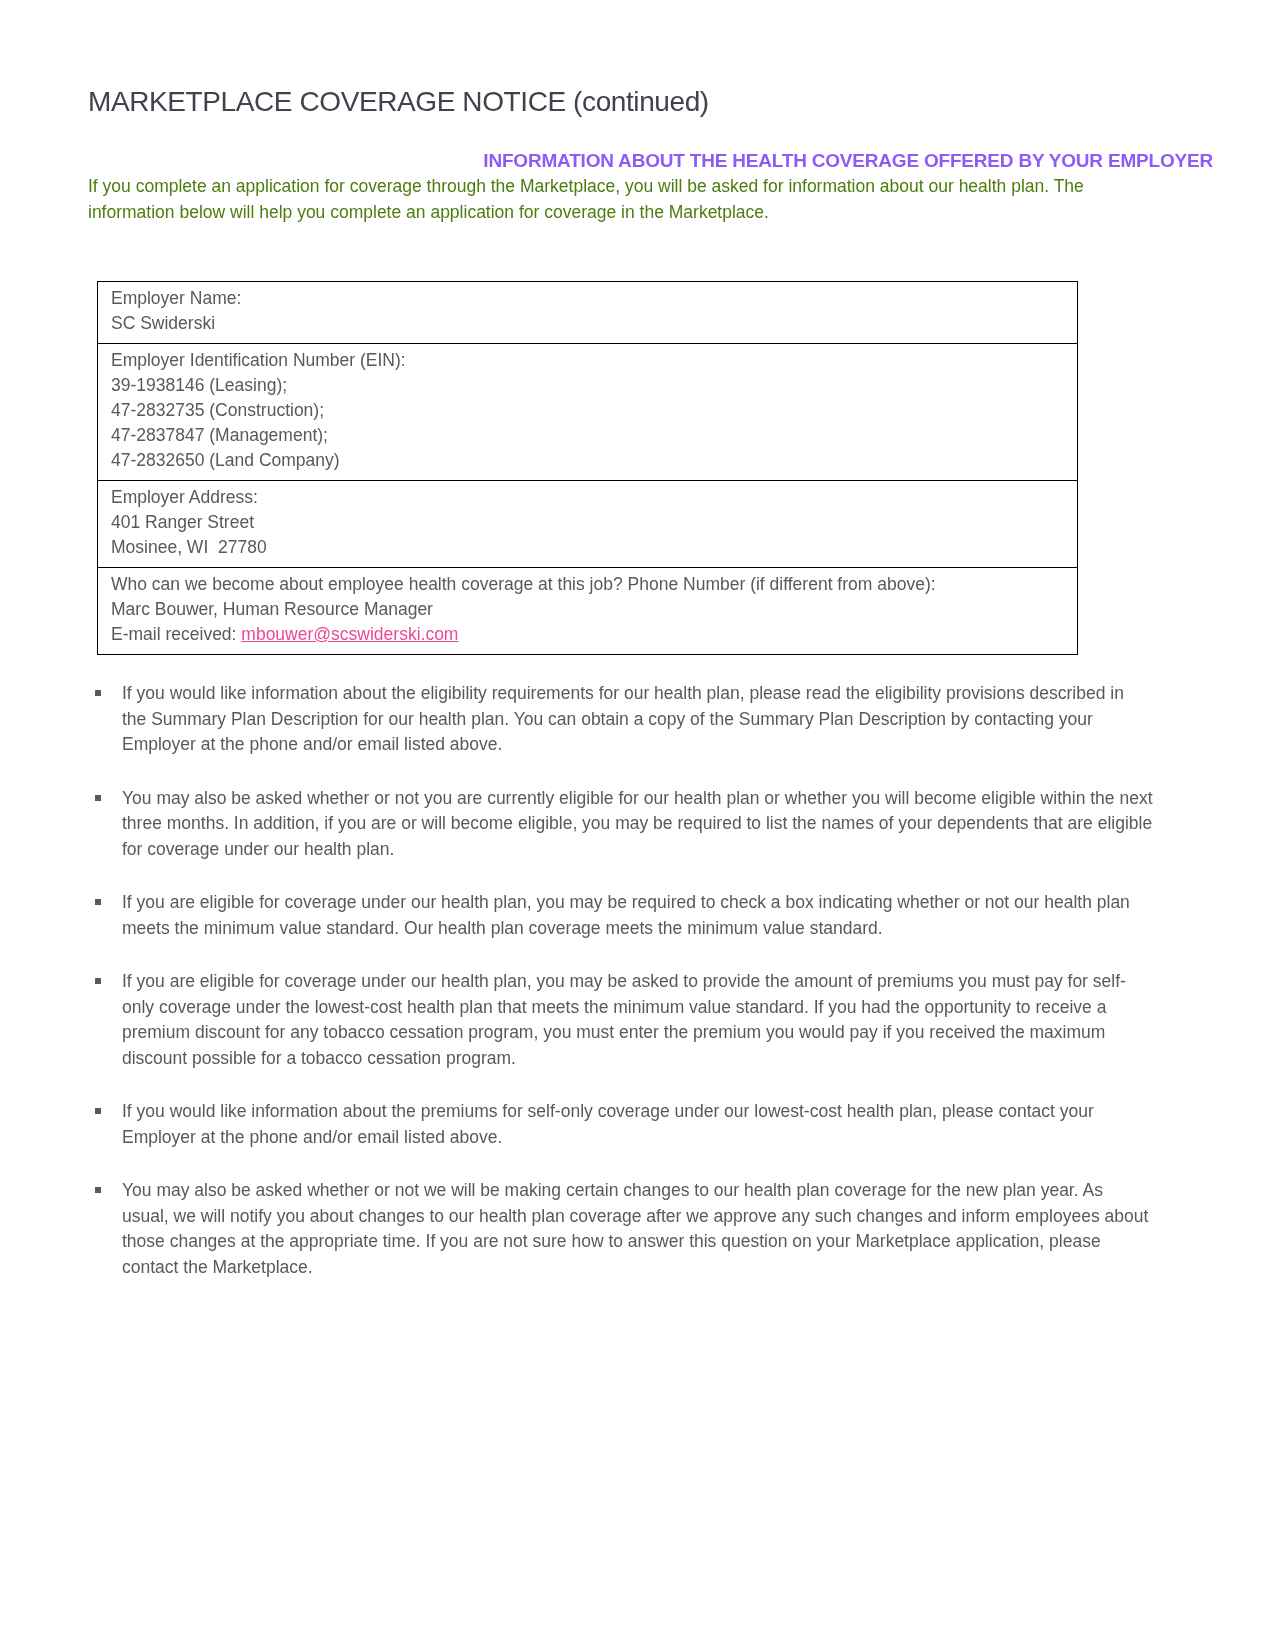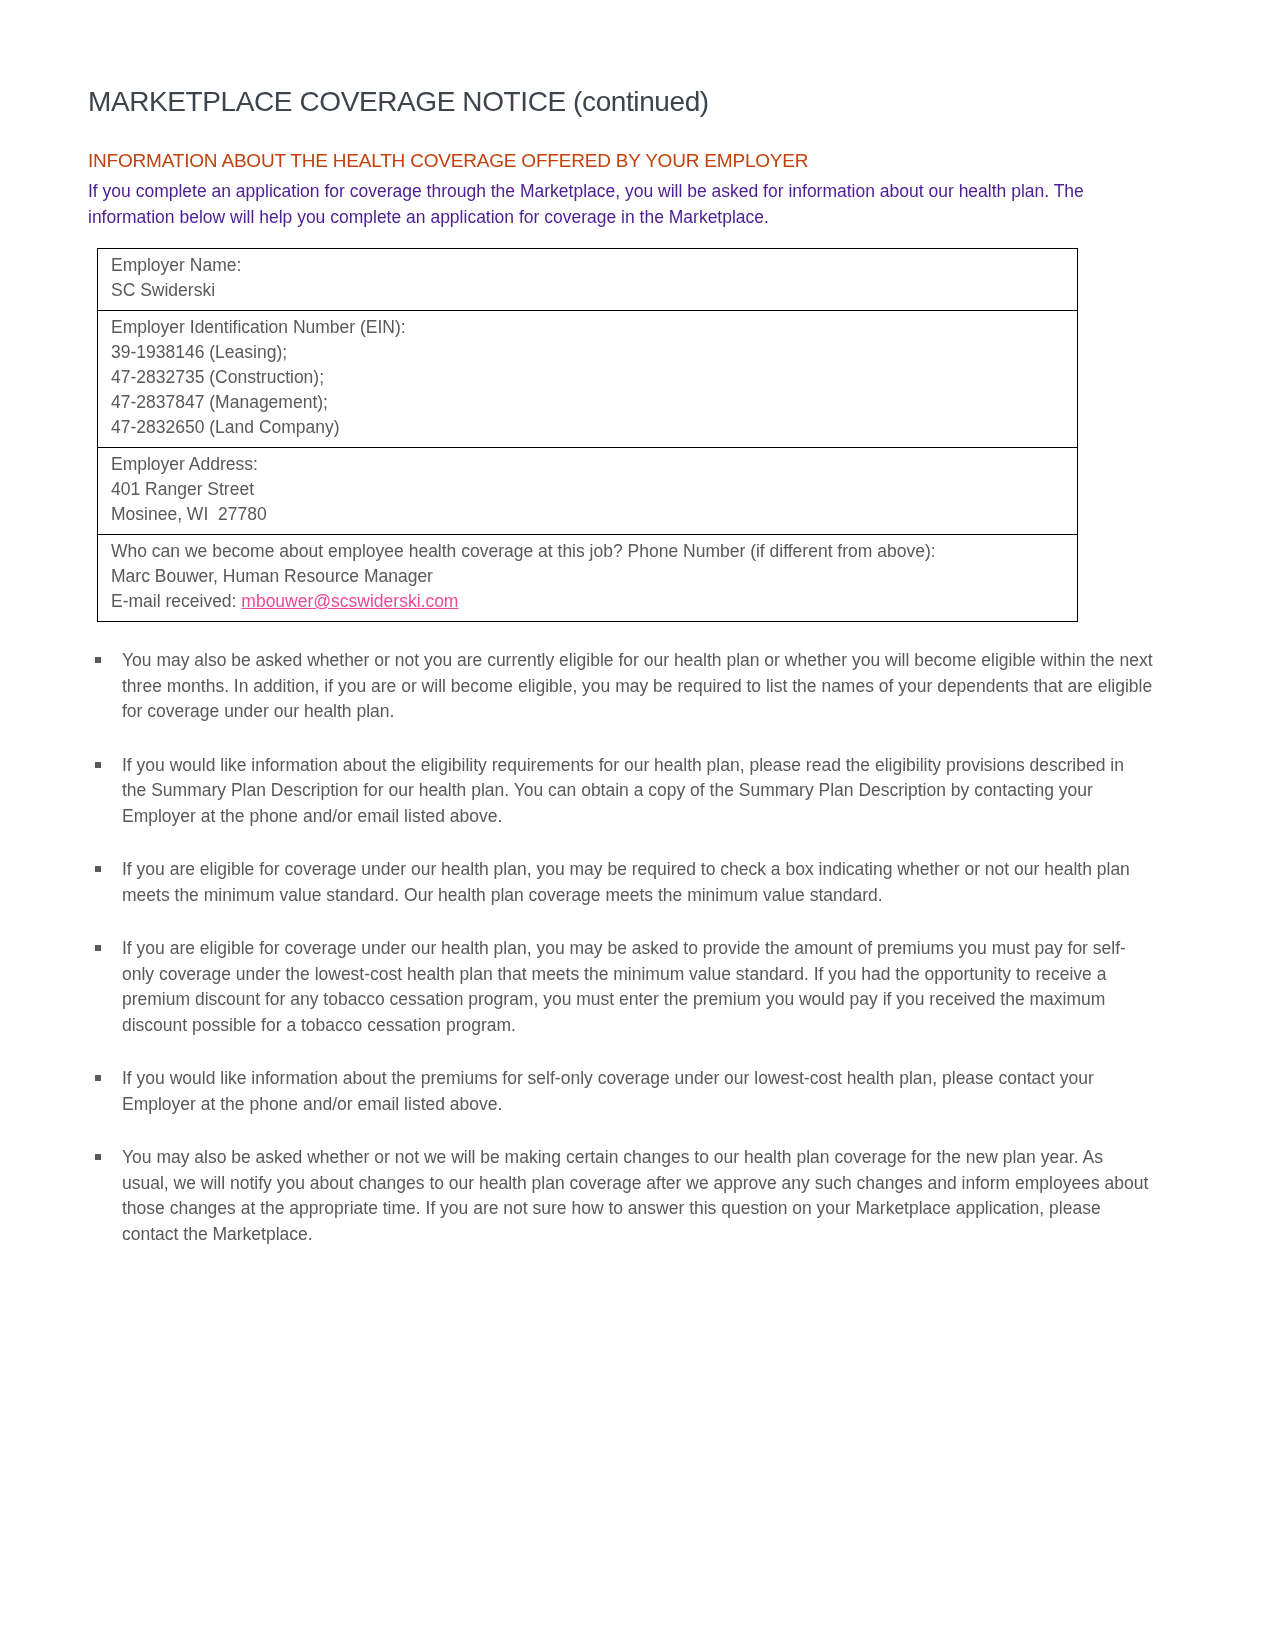--- a/index.html
+++ b/index.html
@@ -19,35 +19,35 @@
   .doc-title {
     font-size: 28px;
     font-weight: 400;
     letter-spacing: -0.4px;
     color: #3e434c;
     line-height: 34px;
   }
   .section-heading {
     margin-top: 30px;
     font-size: 19px;
-    font-weight: 400;
+    font-weight: 700;
     letter-spacing: -0.2px;
-    color: #c2410c;
+    color: #8b5cf6;
     line-height: 24px;
+    text-align: right;
   }
   .intro-para {
-    margin-top: 5px;
     font-size: 17.5px;
-    color: #4c1d95;
+    color: #4d7c0f;
     line-height: 26px;
     max-width: 1040px;
     white-space: pre-line;
   }
   table.employer-table {
-    margin-top: 18px;
+    margin-top: 56px;
     margin-left: 9px;
     width: 981px;
     border-collapse: collapse;
   }
   table.employer-table td {
     border: 1.6px solid #000000;
     padding: 4px 14px 7px 13px;
     font-size: 17.5px;
     color: #595959;
     line-height: 25px;
@@ -128,22 +128,22 @@
         <td>
           <div class="cell-text">Who can we become about employee health coverage at this job? Phone Number (if different from above):
 Marc Bouwer, Human Resource Manager</div>
           <div class="cell-text"><span>E-mail received: </span><a class="email-link" href="#">mbouwer@scswiderski.com</a></div>
         </td>
       </tr>
     </tbody>
   </table>
 
   <ul class="bullet-list">
+    <li><span class="sq-bullet"></span><span>If you would like information about the eligibility requirements for our health plan, please read the eligibility provisions described in the Summary Plan Description for our health plan. You can obtain a copy of the Summary Plan Description by contacting your Employer at the phone and/or email listed above.</span></li>
     <li><span class="sq-bullet"></span><span>You may also be asked whether or not you are currently eligible for our health plan or whether you will become eligible within the next three months. In addition, if you are or will become eligible, you may be required to list the names of your dependents that are eligible for coverage under our health plan.</span></li>
-    <li><span class="sq-bullet"></span><span>If you would like information about the eligibility requirements for our health plan, please read the eligibility provisions described in the Summary Plan Description for our health plan. You can obtain a copy of the Summary Plan Description by contacting your Employer at the phone and/or email listed above.</span></li>
     <li><span class="sq-bullet"></span><span>If you are eligible for coverage under our health plan, you may be required to check a box indicating whether or not our health plan meets the minimum value standard. Our health plan coverage meets the minimum value standard.</span></li>
     <li><span class="sq-bullet"></span><span>If you are eligible for coverage under our health plan, you may be asked to provide the amount of premiums you must pay for self-only coverage under the lowest-cost health plan that meets the minimum value standard. If you had the opportunity to receive a premium discount for any tobacco cessation program, you must enter the premium you would pay if you received the maximum discount possible for a tobacco cessation program.</span></li>
     <li><span class="sq-bullet"></span><span>If you would like information about the premiums for self-only coverage under our lowest-cost health plan, please contact your Employer at the phone and/or email listed above.</span></li>
     <li><span class="sq-bullet"></span><span>You may also be asked whether or not we will be making certain changes to our health plan coverage for the new plan year. As usual, we will notify you about changes to our health plan coverage after we approve any such changes and inform employees about those changes at the appropriate time. If you are not sure how to answer this question on your Marketplace application, please contact the Marketplace.</span></li>
   </ul>
 
   <div class="page-number">33</div>
 
 </div>
 

